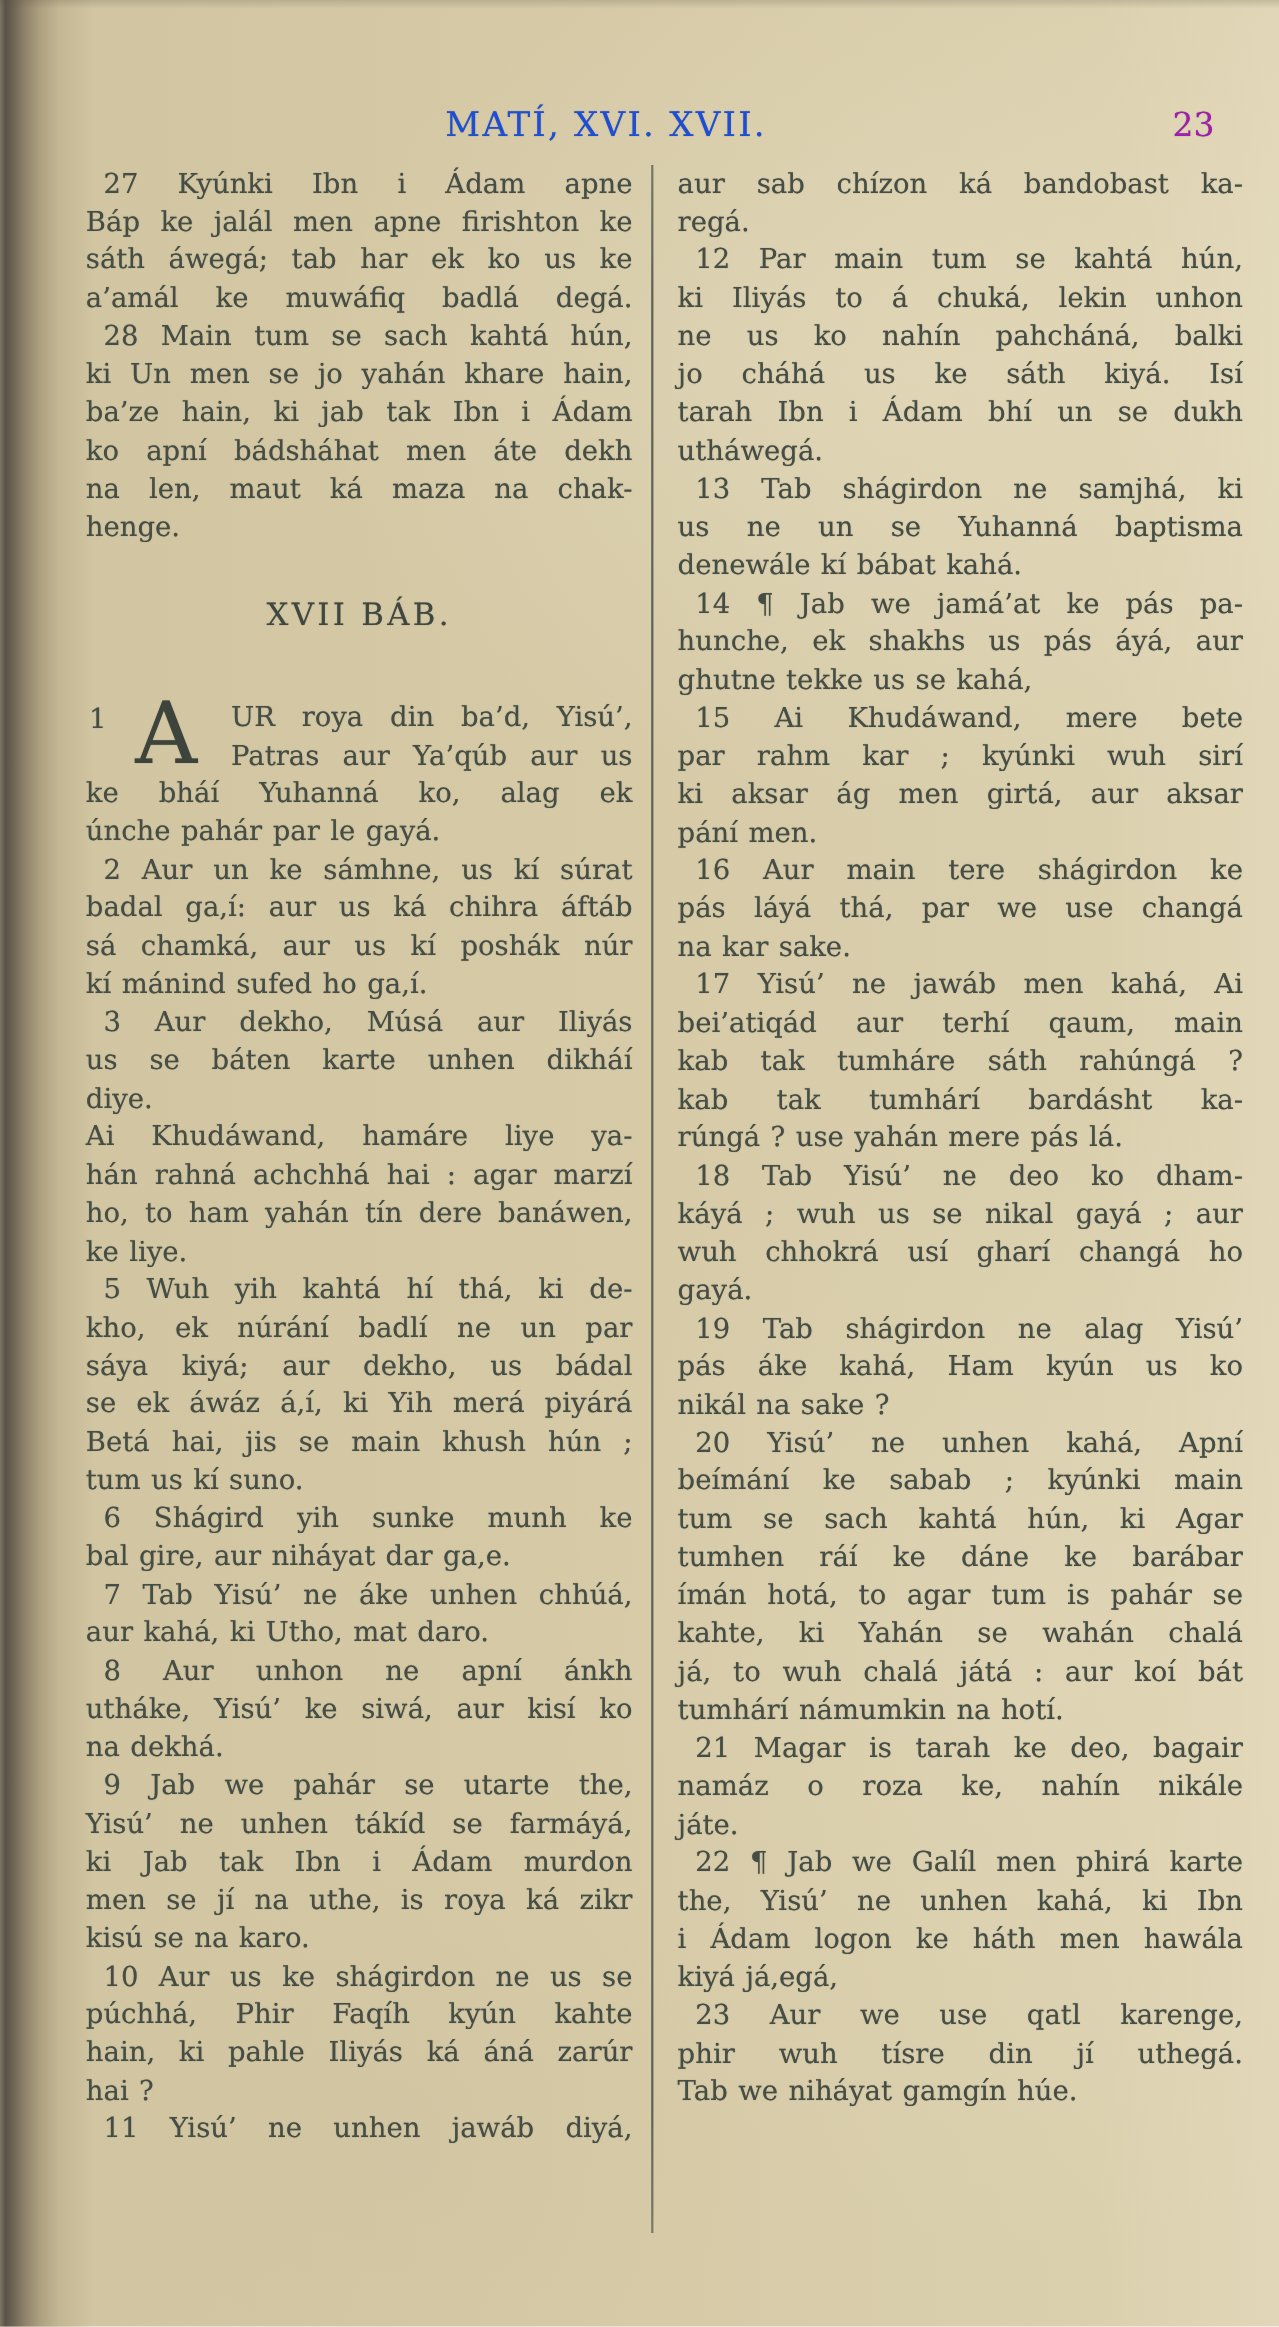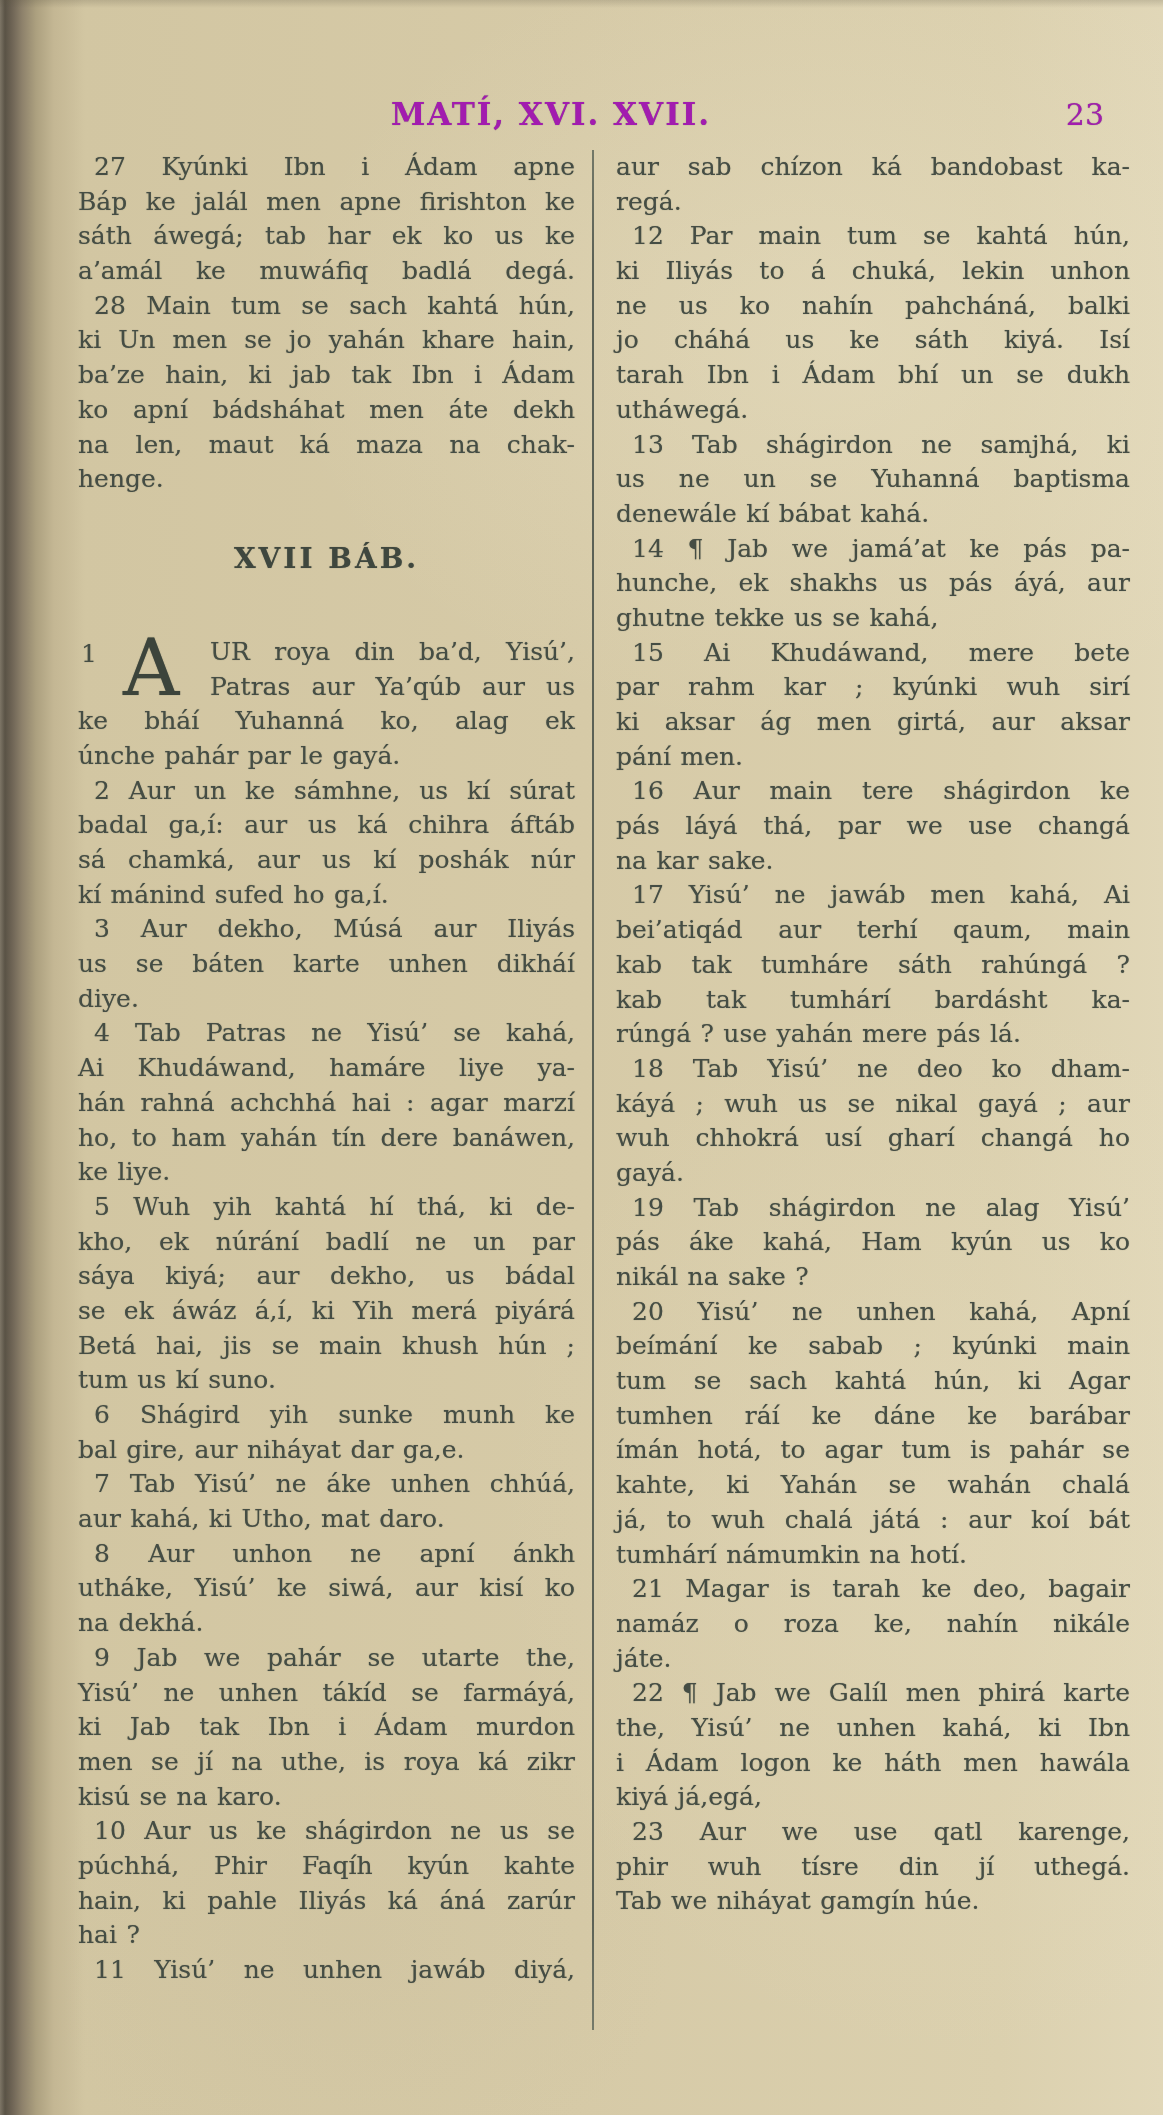--- a/index.html
+++ b/index.html
@@ -17,43 +17,41 @@
     position:absolute;left:0;top:0;bottom:0;width:95px;pointer-events:none;
     background:linear-gradient(90deg,
       #7d7566 0px,#5a5346 5px,#6e6455 12px,#8d816b 22px,
       #aca07f 36px,#c4b794 54px,rgba(214,202,167,0) 85px);
   }
   .top-shade{position:absolute;top:0;left:0;right:0;height:8px;pointer-events:none;
     background:linear-gradient(180deg,rgba(90,84,66,.22),rgba(90,84,66,0));}
   .header{position:absolute;top:96px;left:50px;width:1056px;height:52px;}
   .running-head{
     position:absolute;left:50%;transform:translateX(-50%);margin-left:-27px;top:0;
-    font-size:31px;letter-spacing:2px;color:#a21caf;white-space:nowrap;
+    font-size:31px;letter-spacing:2px;color:#1d4ed8;white-space:nowrap;
     text-shadow:0 0 1px rgba(58,66,56,.55);
-    font-weight:bold;
   }
   .page-num{position:absolute;right:2px;top:1px;font-size:30px;color:#a21caf;
     text-shadow:0 0 1px rgba(58,66,56,.55);margin-left:19px;}
   .cols{position:absolute;left:50px;top:150px;display:flex;margin-left:28px;}
   .col-left{width:497px;}
   .divider{width:2px;height:1880px;flex:none;margin-left:17px;
     background:linear-gradient(180deg,#737868 0,#5b6156 6%,#5b6156 94%,#757a6a 100%);}
   .col-right{width:514px;margin-left:22px;}
   .ln{
     height:34.7px;line-height:34.7px;font-size:25px;
     text-align:justify;text-align-last:justify;word-spacing:1.5px;
     text-shadow:0 0 1px rgba(62,70,60,.5);overflow:visible;
   }
   .ln.end{text-align-last:left;}
   .ln.indent{padding-left:16px;}
   .chapter-heading{
     margin-top:38px;height:48px;line-height:48px;margin-bottom:52px;
     text-align:center;font-size:28px;letter-spacing:3px;color:#3f473e;
     text-shadow:0 0 1px rgba(58,66,56,.55);
-    font-weight:bold;
   }
   .v1row{display:flex;height:69.4px;}
   .v1left{width:132px;flex:none;display:flex;}
   .v1num{width:42px;font-size:25px;line-height:38px;padding-left:3px;
     text-shadow:0 0 1px rgba(62,70,60,.5);}
   .dropcap{flex:1;font-size:78px;line-height:66px;color:#3c443b;
     text-shadow:0 0 1px rgba(58,66,56,.6);}
   .v1lines{flex:1;}
 </style>
 </head>
@@ -93,21 +91,20 @@
         </div>
         <div class="ln">ke bháí Yuhanná ko, alag ek</div>
         <div class="ln end">únche pahár par le gayá.</div>
         <div class="ln indent">2 Aur un ke sámhne, us kí súrat</div>
         <div class="ln">badal ga,í: aur us ká chihra áftáb</div>
         <div class="ln">sá chamká, aur us kí poshák núr</div>
         <div class="ln end">kí mánind sufed ho ga,í.</div>
         <div class="ln indent">3 Aur dekho, Músá aur Iliyás</div>
         <div class="ln">us se báten karte unhen dikháí</div>
         <div class="ln end">diye.</div>
-        <div class="ln indent">4 Tab Patras ne Yisú’ se kahá,</div>
         <div class="ln">Ai Khudáwand, hamáre liye ya-</div>
         <div class="ln">hán rahná achchhá hai : agar marzí</div>
         <div class="ln">ho, to ham yahán tín dere banáwen,</div>
         <div class="ln end">ke liye.</div>
         <div class="ln indent">5 Wuh yih kahtá hí thá, ki de-</div>
         <div class="ln">kho, ek núrání badlí ne un par</div>
         <div class="ln">sáya kiyá; aur dekho, us bádal</div>
         <div class="ln">se ek áwáz á,í, ki Yih merá piyárá</div>
         <div class="ln">Betá hai, jis se main khush hún ;</div>
         <div class="ln end">tum us kí suno.</div>

